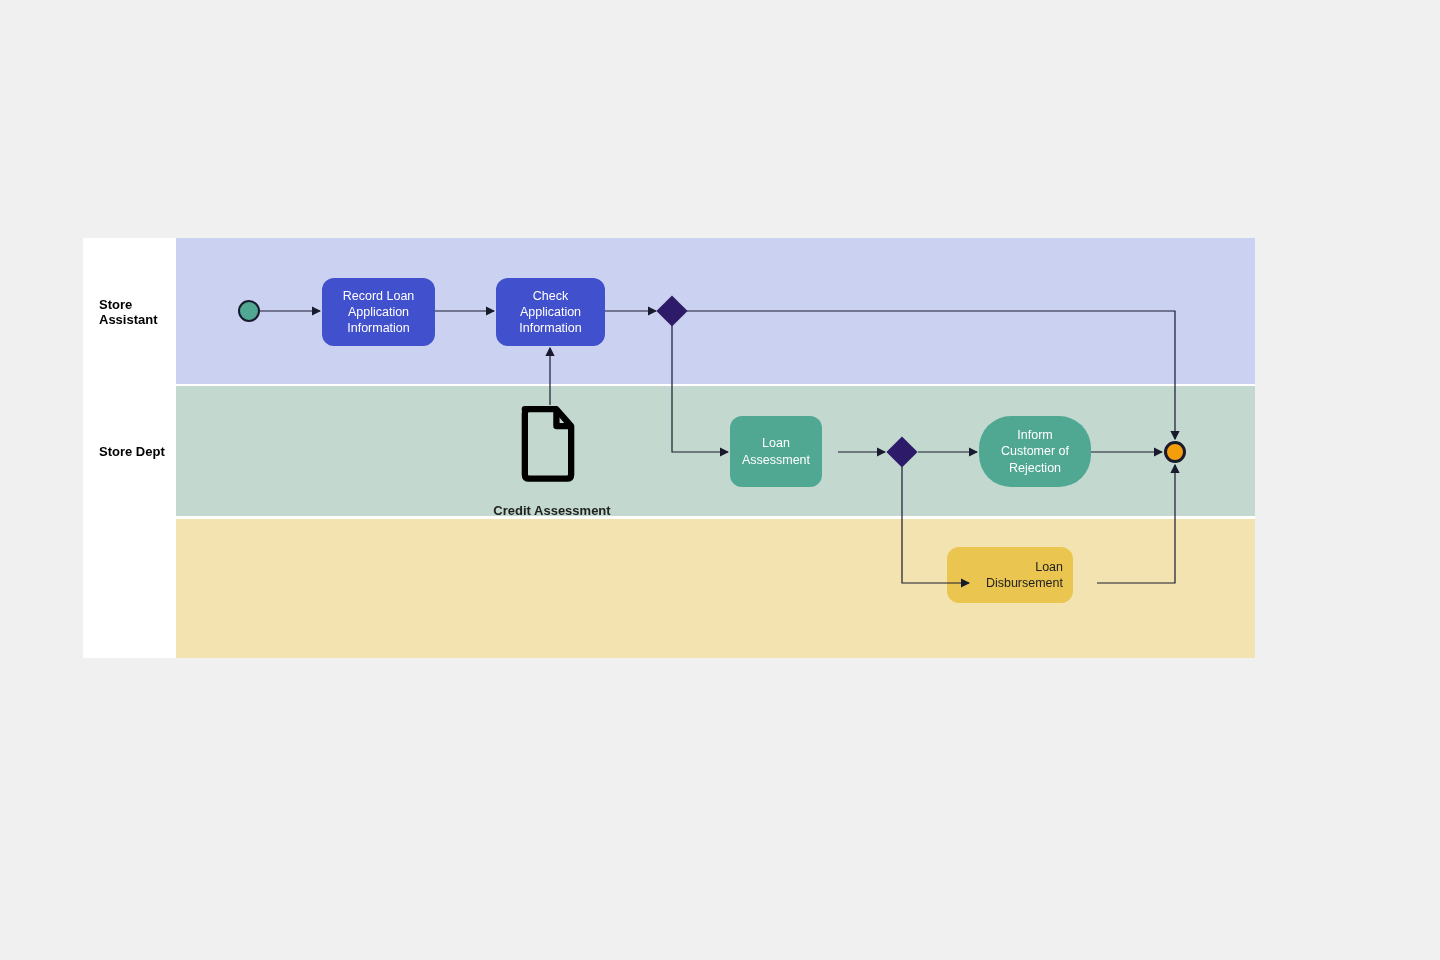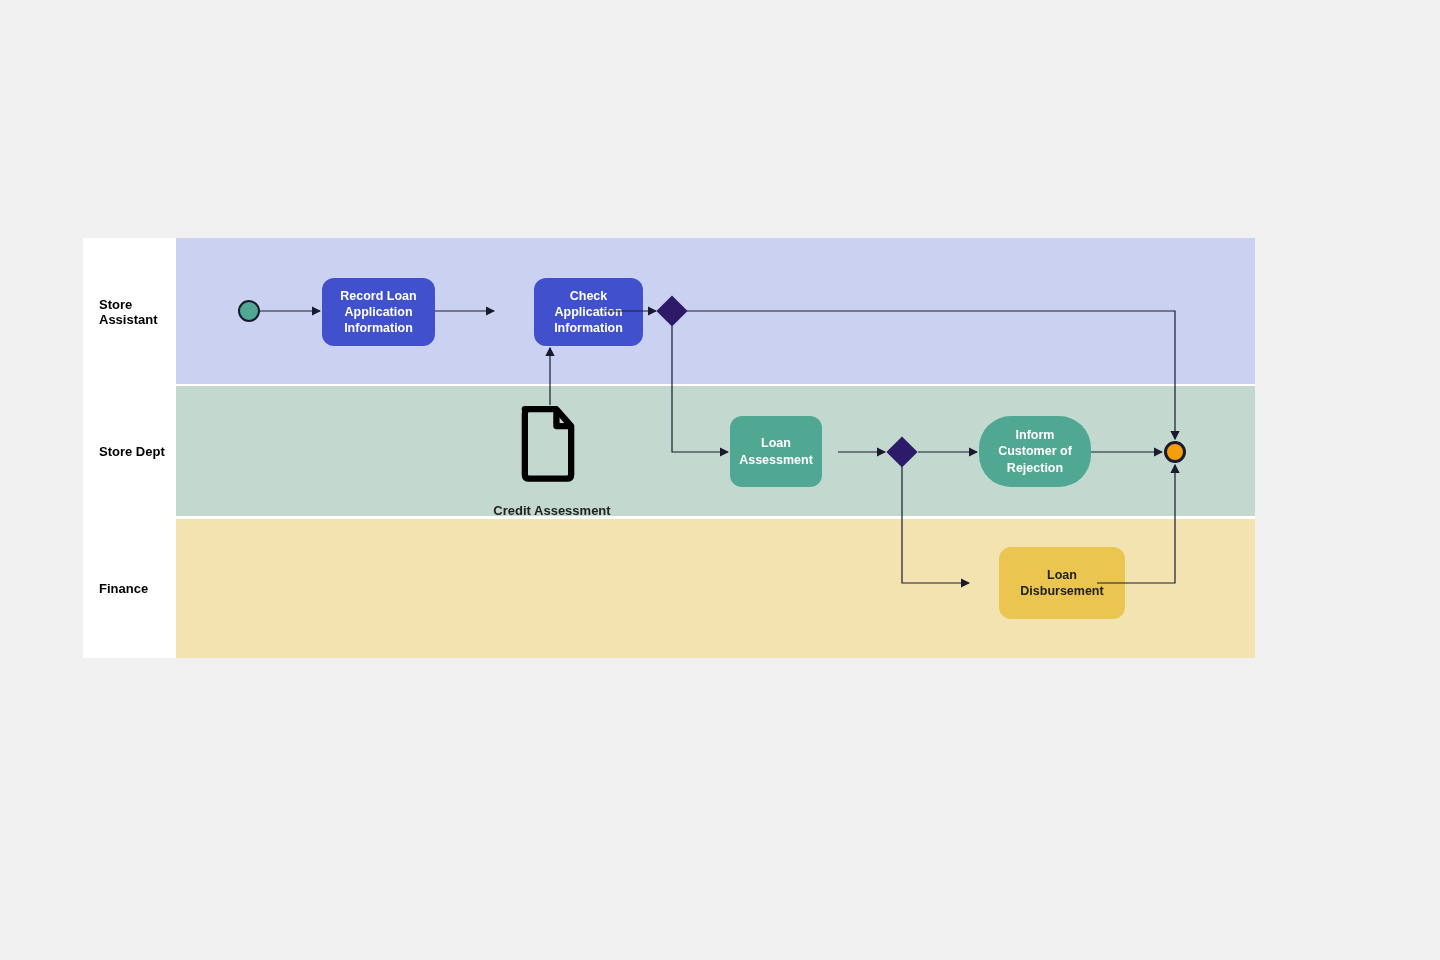--- a/index.html
+++ b/index.html
@@ -7,21 +7,21 @@
     .diagram { position:absolute; left:83px; top:238px; width:1172px; height:420px; background:#fff; }
     .lane-label { position:absolute; left:8px; width:93px; display:flex; align-items:center; padding-left:8px; font-size:13px; font-weight:600; color:#000000; background:#fff; }
     .lane-label.l1 { top:0; height:147px; }
     .lane-label.l2 { top:148px; height:131px; }
     .lane-label.l3 { top:281px; height:139px; }
     .lane { position:absolute; left:93px; width:1079px; }
     .lane.l1 { top:0; height:147px; background:#cbd1f0; border-bottom:1px solid #fff; }
     .lane.l2 { top:148px; height:131px; background:#c3d9cf; border-bottom:1px solid #fff; }
     .lane.l3 { top:281px; height:139px; background:#f2e3b1; }
     .node { position:absolute; }
-    .task { border-radius:12px; display:flex; align-items:center; justify-content:center; text-align:center; font-size:12.5px; font-weight:700; padding:8px 10px; line-height:1.3; }
+    .task { border-radius:12px; display:flex; align-items:center; justify-content:center; text-align:center; font-size:12.5px; font-weight:400; padding:8px 10px; line-height:1.3; }
     .task.blue { background:#4150cc; color:#fff; }
     .task.teal { background:#50a893; color:#fff; }
     .task.yellow { background:#eac54f; color:#222; }
     .start { width:22px; height:22px; border-radius:50%; background:#50a893; border:2px solid #1a1a2e; }
     .end { width:22px; height:22px; border-radius:50%; background:#f59e0b; border:3px solid #1a1a2e; }
     .gateway { width:22px; height:22px; background:#2d1b69; transform:rotate(45deg); }
     .doc-label { position:absolute; font-size:13px; font-weight:600; color:#222; text-align:center; }
     svg.edges { position:absolute; left:0; top:0; width:1172px; height:420px; pointer-events:none; }
     svg.doc-icon { position:absolute; }
   </style>
@@ -29,35 +29,32 @@
 <body>
 
 <div class="diagram">
 
   <div class="lane-label l1">
       <span>Store Assistant</span>
     </div>
   <div class="lane-label l2">
       <span>Store Dept</span>
     </div>
-  <div class="lane-label l3">
-      <span>Finance</span>
-    </div>
 
   <div class="lane l1"></div>
   <div class="lane l2"></div>
   <div class="lane l3"></div>
 
   <div class="node start" style="left:155px; top:62px;"></div>
 
   <div class="node task blue" style="left:239px; top:40px; width:113px; height:68px;">
     <span>Record Loan Application Information</span>
   </div>
 
-  <div class="node task blue" style="left:413px; top:40px; width:109px; height:68px;margin-left:38px;">
+  <div class="node task blue" style="left:413px; top:40px; width:109px; height:68px;">
     <span>Check Application Information</span>
   </div>
 
   <div class="node gateway" style="left:578px; top:62px;"></div>
 
   <svg class="doc-icon" style="left:431px; top:167px;" width="68" height="80" viewBox="0 0 64 76">
     <path d="M10 4 H40 L54 20 V66 Q54 70 50 70 H14 Q10 70 10 66 V8 Q10 4 14 4 Z" fill="none" stroke="#000" stroke-width="6" stroke-linejoin="round"></path>
     <path d="M40 4 V20 H54" fill="none" stroke="#000" stroke-width="6" stroke-linejoin="round"></path>
   </svg>
   <div class="doc-label" style="left:404px; top:265px; width:130px;">Credit Assessment</div>
@@ -65,21 +62,21 @@
   <div class="node task teal" style="left:647px; top:178px; width:92px; height:71px;">
     <span>Loan Assessment</span>
   </div>
 
   <div class="node gateway" style="left:808px; top:203px;"></div>
 
   <div class="node task teal" style="left:896px; top:178px; width:112px; height:71px;border-radius:32px;">
     <span>Inform Customer of Rejection</span>
   </div>
 
-  <div class="node task yellow" style="left:916px; top:309px; width:126px; height:72px;">
+  <div class="node task yellow" style="left:864px; top:309px; width:126px; height:56px;text-align:right;">
     <span>Loan Disbursement</span>
   </div>
 
   <div class="node end" style="left:1081px; top:203px;"></div>
 
   <svg class="edges">
     <defs>
       <marker id="arrow" markerWidth="8" markerHeight="8" refX="7" refY="4" orient="auto">
         <path d="M0,0 L8,4 L0,8 Z" fill="#1a1a2e"></path>
       </marker>

